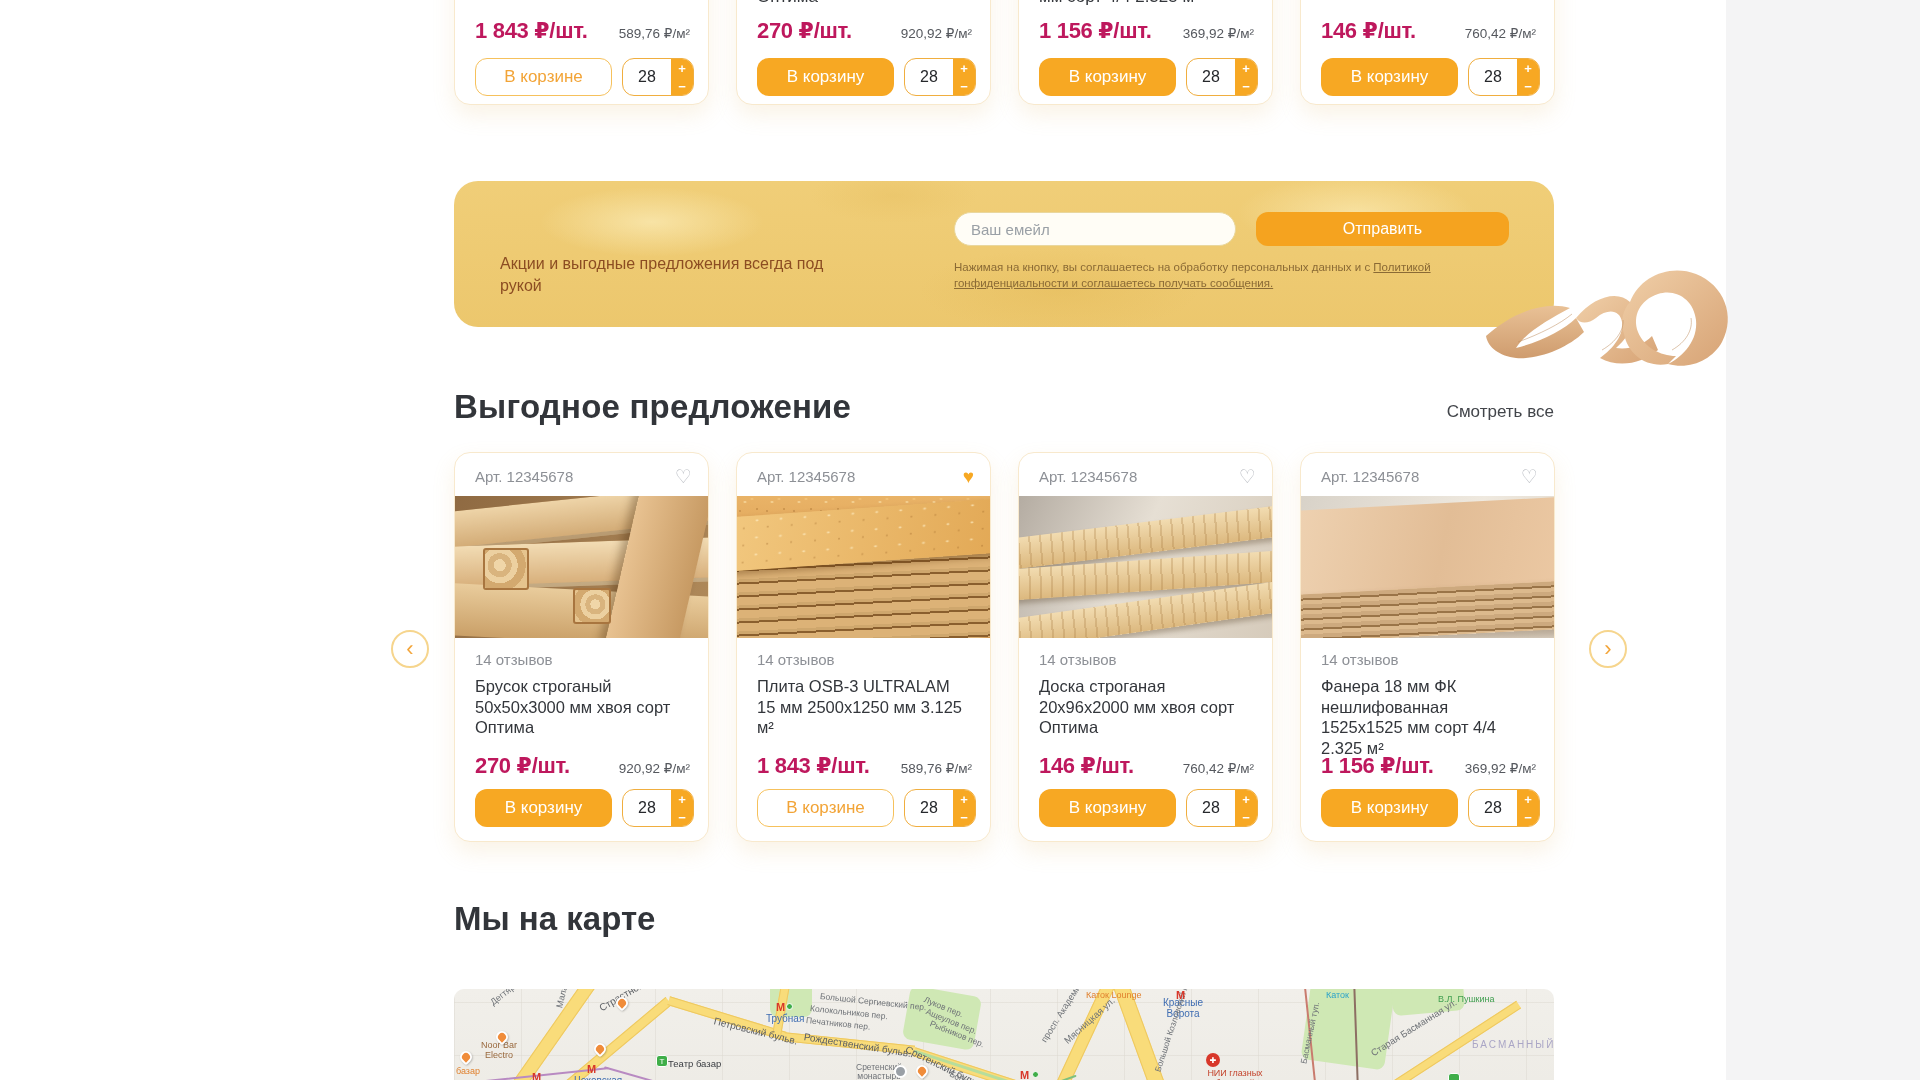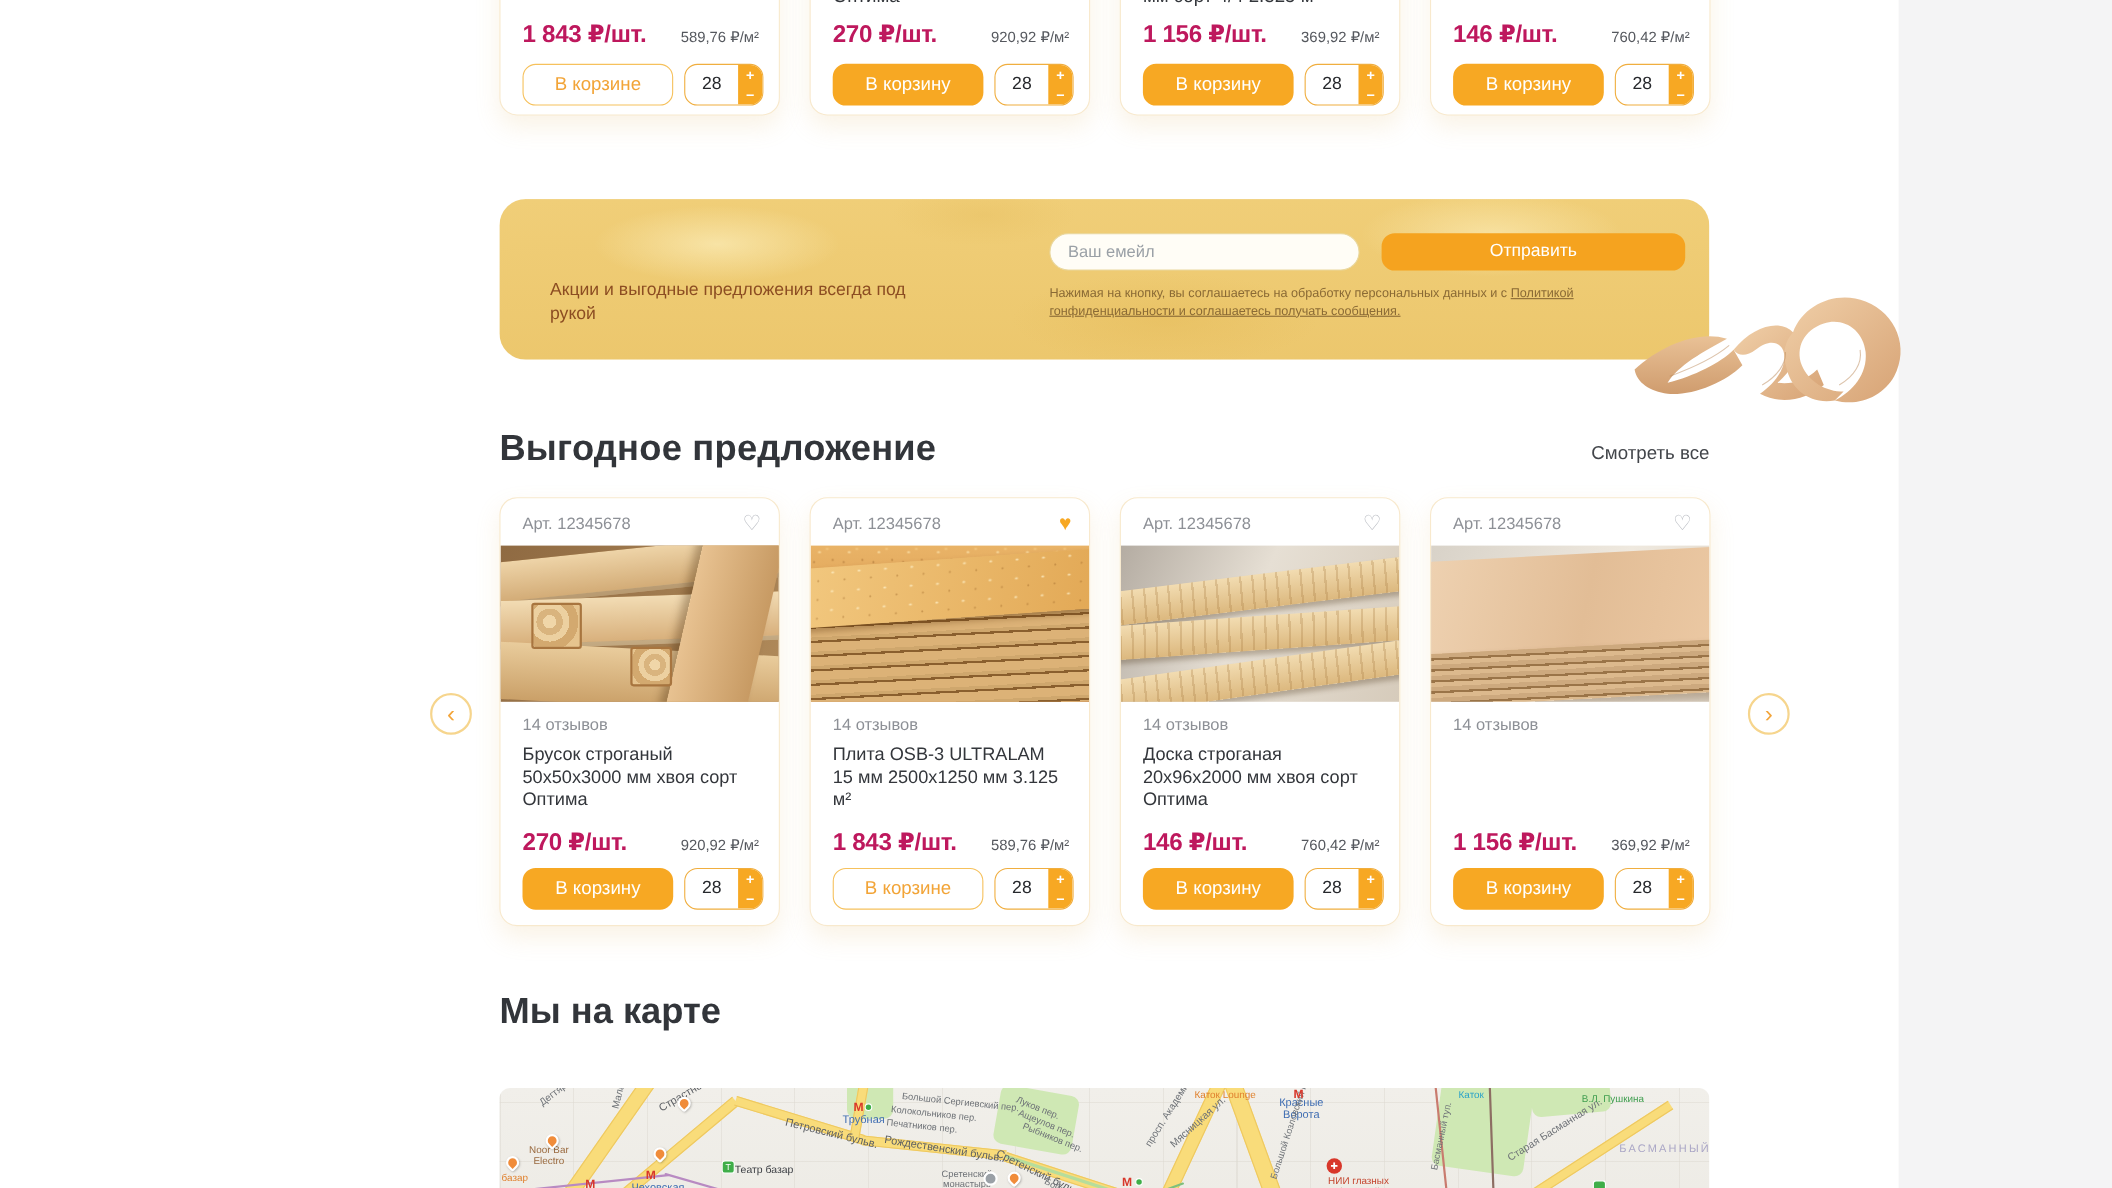--- a/index.html
+++ b/index.html
@@ -89,21 +89,21 @@
      background:radial-gradient(160px 50px at 18% 28%, rgba(255,246,205,.55), transparent 70%),
                 radial-gradient(200px 60px at 55% 75%, rgba(228,186,88,.45), transparent 70%),
                 radial-gradient(170px 55px at 82% 22%, rgba(255,242,195,.55), transparent 70%),
                 radial-gradient(120px 40px at 40% 10%, rgba(230,190,95,.4), transparent 70%),
                 linear-gradient(180deg,#f0ce78,#ecc76d); }
   .banner-title { position:absolute; left:46px; top:28px; font-size:28px; font-weight:bold; color:#a3492a; }
   .banner-sub { position:absolute; left:46px; top:72px; width:330px; font-size:16px; line-height:1.35; color:#8c4d22; }
   .email-input { position:absolute; left:500px; top:31px; width:282px; height:34px; border-radius:17px;
      border:1px solid #e9d79e; background:#fffdf6; padding:0 16px; font-size:15px; color:#33363b; font-family:inherit; outline:none; }
   .email-input::placeholder { color:#9aa0a6; }
-  .btn-send { position:absolute; left:802px; top:31px; width:276px; height:34px; border:none; border-radius:12px;
+  .btn-send { position:absolute; left:802px; top:31px; width:253px; height:34px; border:none; border-radius:12px;
      background:#f5a31f; color:#fff; font-size:16px; font-family:inherit; cursor:pointer; }
   .legal { position:absolute; left:500px; top:79px; width:555px; font-size:11.5px; line-height:1.35; color:#8a6a35; }
   .legal .lnk { text-decoration:underline; cursor:pointer; }
 
   .shaving { position:absolute; left:1482px; top:238px; width:260px; height:150px; z-index:5; }
 
   
   .deals-heading { position:absolute; left:454px; top:388px; font-size:33px; font-weight:bold; color:#32353a; letter-spacing:.2px; }
   .see-all { position:absolute; left:1404px; top:402px; width:150px; text-align:right; font-size:17px; color:#42454a; cursor:pointer; }
 
@@ -333,20 +333,21 @@
 <div class="card deal-card" style="left:1300px">
   <div class="card-head">
     <span class="art">Арт. 12345678</span>
     <span class="heart">♡</span>
   </div>
   <div class="product-img img4">
     <i class="ply-top"></i>
       <i class="ply-edge"></i>
   </div>
   <div class="reviews">14 отзывов</div>
+  <div class="deal-title">Фанера 18 мм ФК нешлифованная 1525х1525 мм сорт 4/4 2.325 м²</div>
   <div class="price-row">
     <span class="price">1 156 ₽/шт.</span>
     <span class="price-m2">369,92 ₽/м²</span>
   </div>
   <div class="cart-row">
     <button class="btn-cart">В корзину</button>
     <div class="stepper">
       <div class="step-val">28</div>
       <div class="step-btns">
         <span>+</span>

